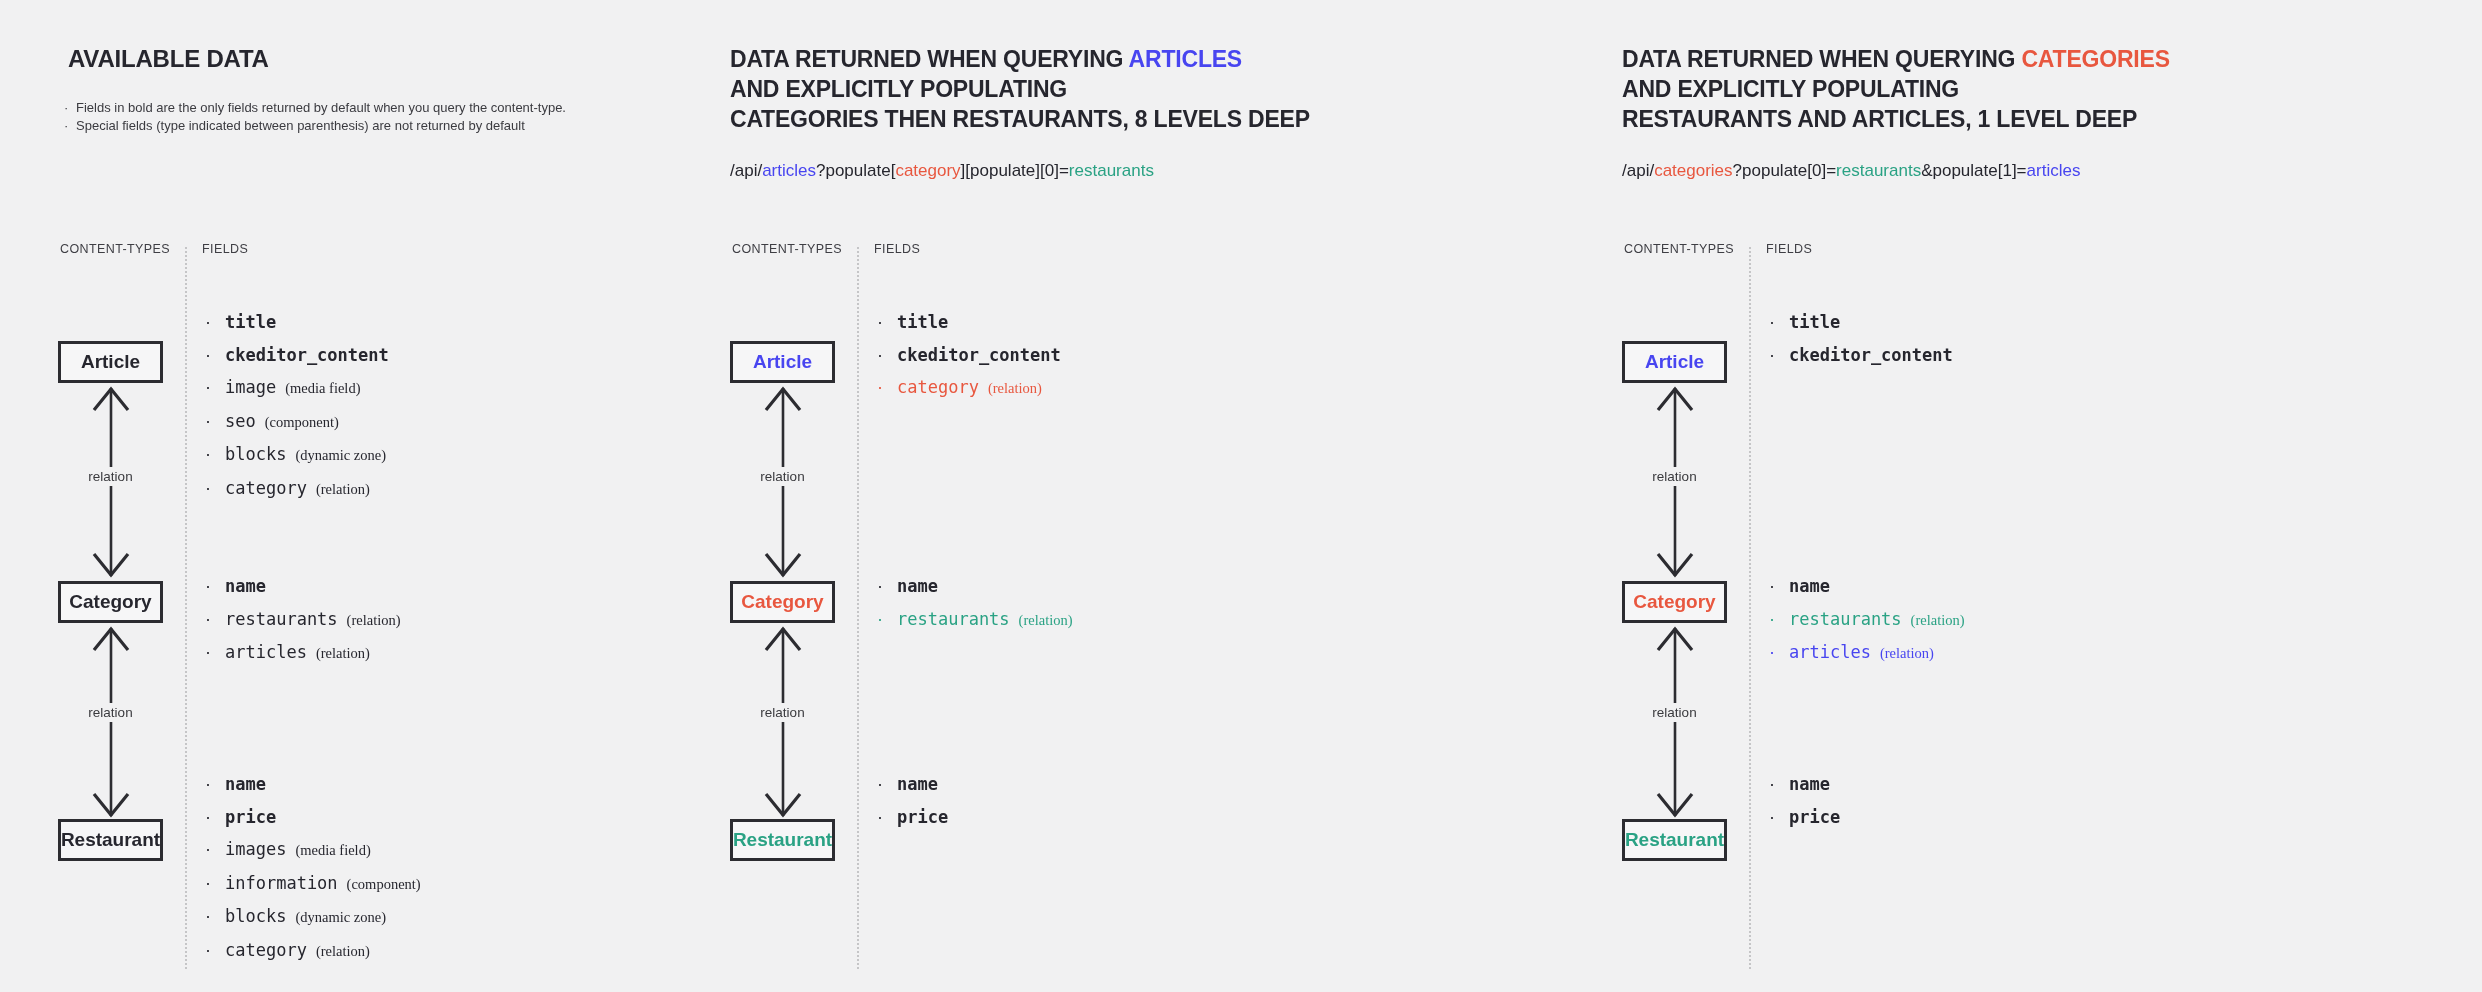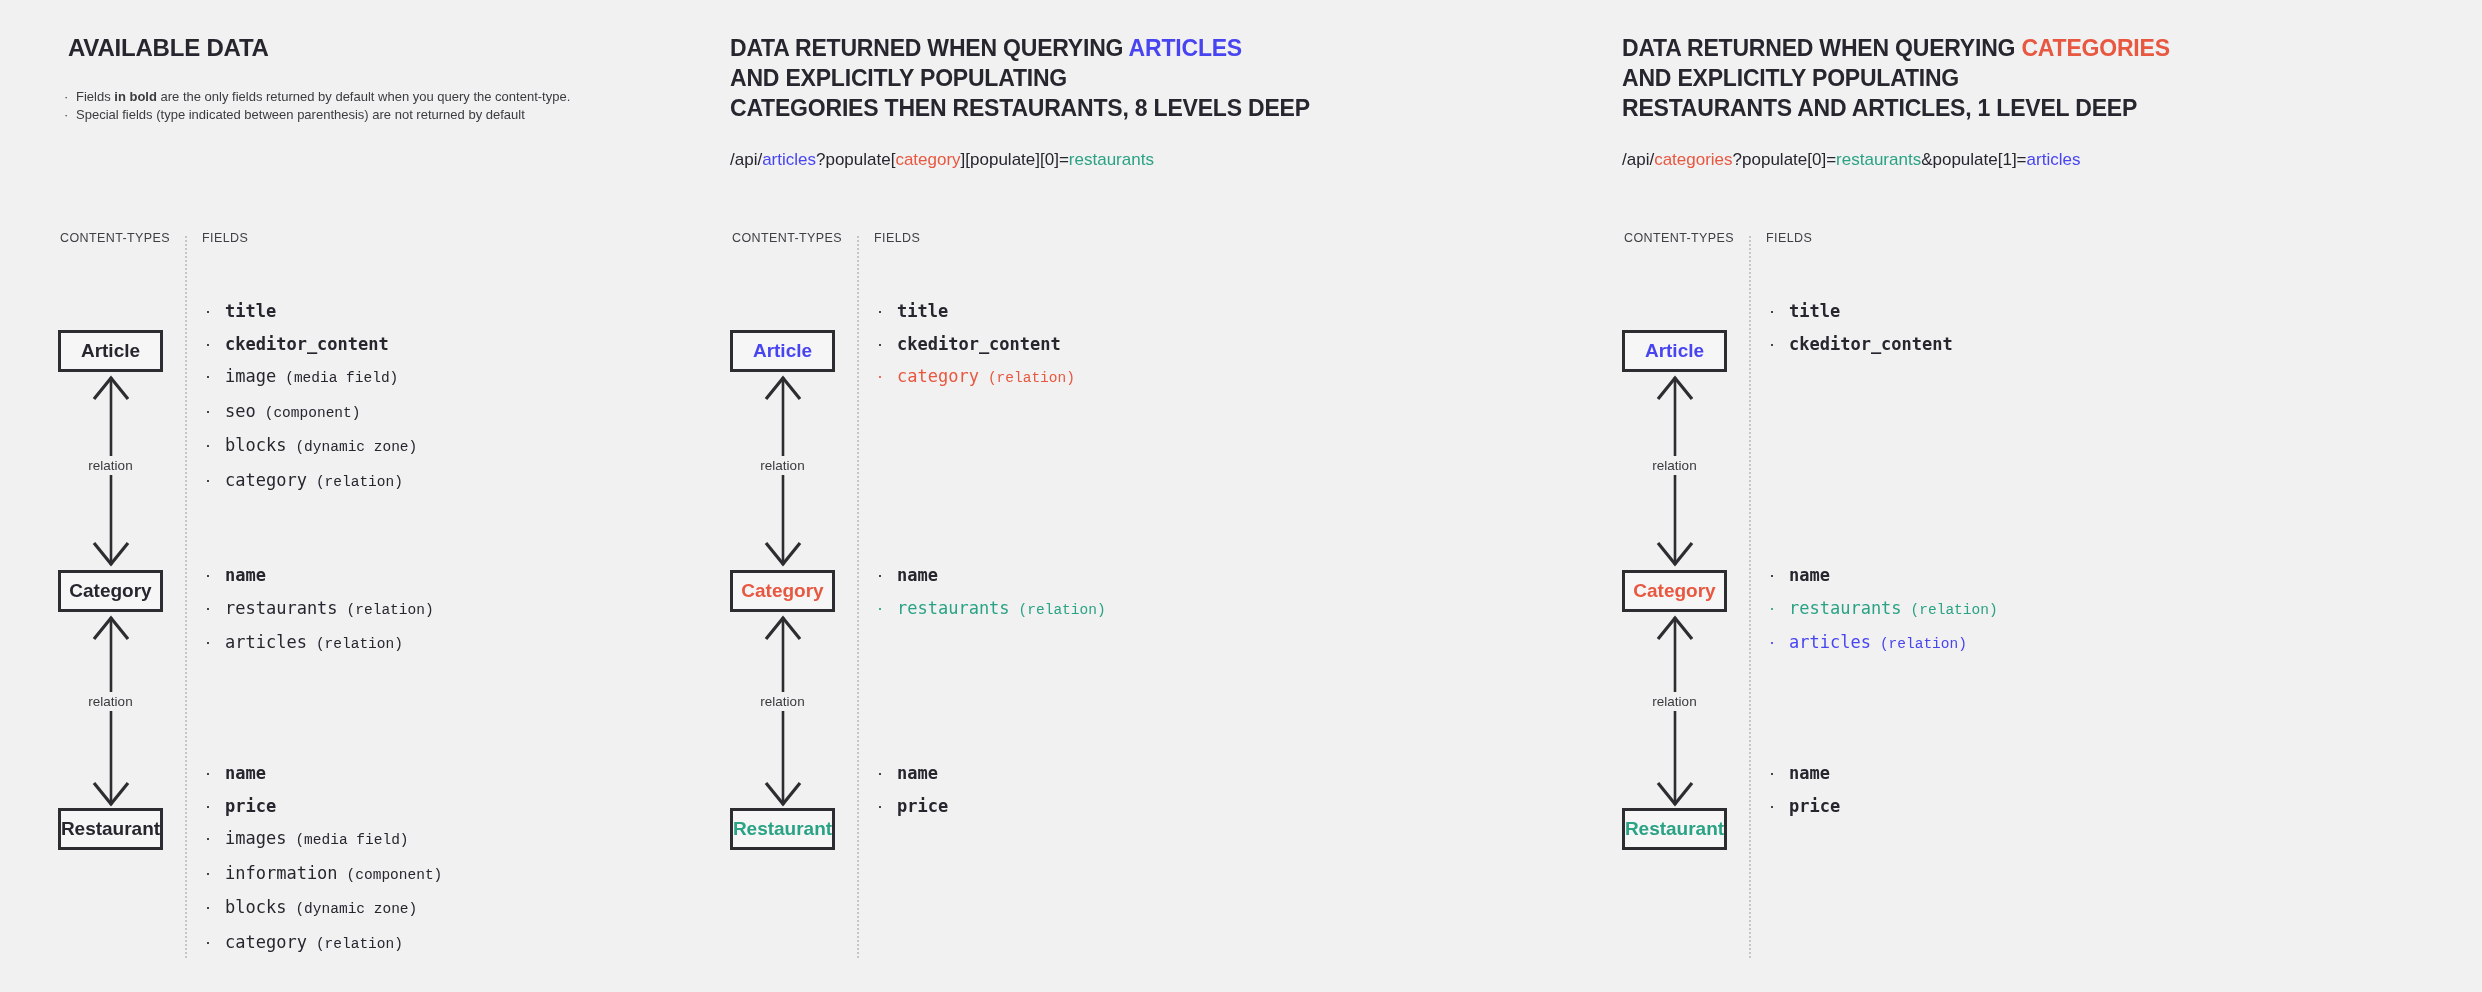--- a/index.html
+++ b/index.html
@@ -6,34 +6,34 @@
     --dark:#26262e; --blue:#4845f0; --red:#e8573f; --green:#2aa284;
     --background:#f1f1f2; --line:#2c2c31; --muted:#3e3e44;
   }
   *{box-sizing:border-box; margin:0; padding:0;}
   html,body{background:var(--background);}
   body{
     width:2482px; height:992px; position:relative; overflow:hidden;
     font-family:"Liberation Sans", sans-serif; color:var(--dark);
   }
   #stage{position:absolute; inset:0;}
-  .panel{position:absolute; top:0; height:828px; width:870px;}
+  .panel{position:absolute; top:11px; height:828px; width:870px;}
   .panel-0{left:58px; width:660px;}
   .panel-1{left:730px;}
   .panel-2{left:1622px;}
 
   
   .title{position:absolute; top:33px; left:0; font-size:23px; font-weight:bold;
          line-height:30px; letter-spacing:-0.2px; white-space:nowrap;}
   .panel--first .title{left:10px; font-size:24px;}
   .notes{position:absolute; top:88px; left:5px; width:600px;
          font-size:13px; line-height:17.5px; color:#3b3b40;}
   .note{position:relative; padding-left:13px;}
   .ndot{position:absolute; left:1px; top:0;}
-  .note .b{font-weight:bold;}
+  .note .b{font-weight:normal;}
   .code{position:absolute; top:147px; left:0; white-space:nowrap;
         font-family:Liberation Sans, sans-serif; font-size:17px; line-height:26px;}
 
   
   .col-label{position:absolute; top:231px; font-size:12.5px; letter-spacing:0.4px;
              color:var(--muted); white-space:nowrap;}
   .ct-label{left:2px;}
   .f-label{left:144px;}
   .divider{position:absolute; left:127px; top:236px; height:722px; width:0;
            border-left:2px dotted #c5c5c7;}
@@ -55,21 +55,21 @@
 
   
   .fieldlist{position:absolute; left:144px; width:470px;}
   .fl-0{top:291px;} .fl-1{top:555px;} .fl-2{top:753px;}
   .field-item{display:flex; align-items:baseline; line-height:24.5px;
               font-family:"DejaVu Sans Mono", monospace; font-size:17px;}
   .field-item.bold .fname{font-weight:bold;}
   .dot{width:23px; padding-left:3px; font-size:18px; flex:none;
        font-family:"Liberation Sans", sans-serif;}
   .fname{white-space:nowrap;margin-top:8px;}
-  .ftype{font-family:Liberation Mono, monospace; font-size:14.5px;
+  .ftype{font-family:Liberation Serif, serif; font-size:14.5px;
          margin-left:9px; white-space:nowrap;}
 
   
   .c-dark{color:var(--dark);} .c-blue{color:var(--blue);}
   .c-red{color:var(--red);} .c-green{color:var(--green);}
 </style>
 </head>
 <body>
 
 <div id="stage">

